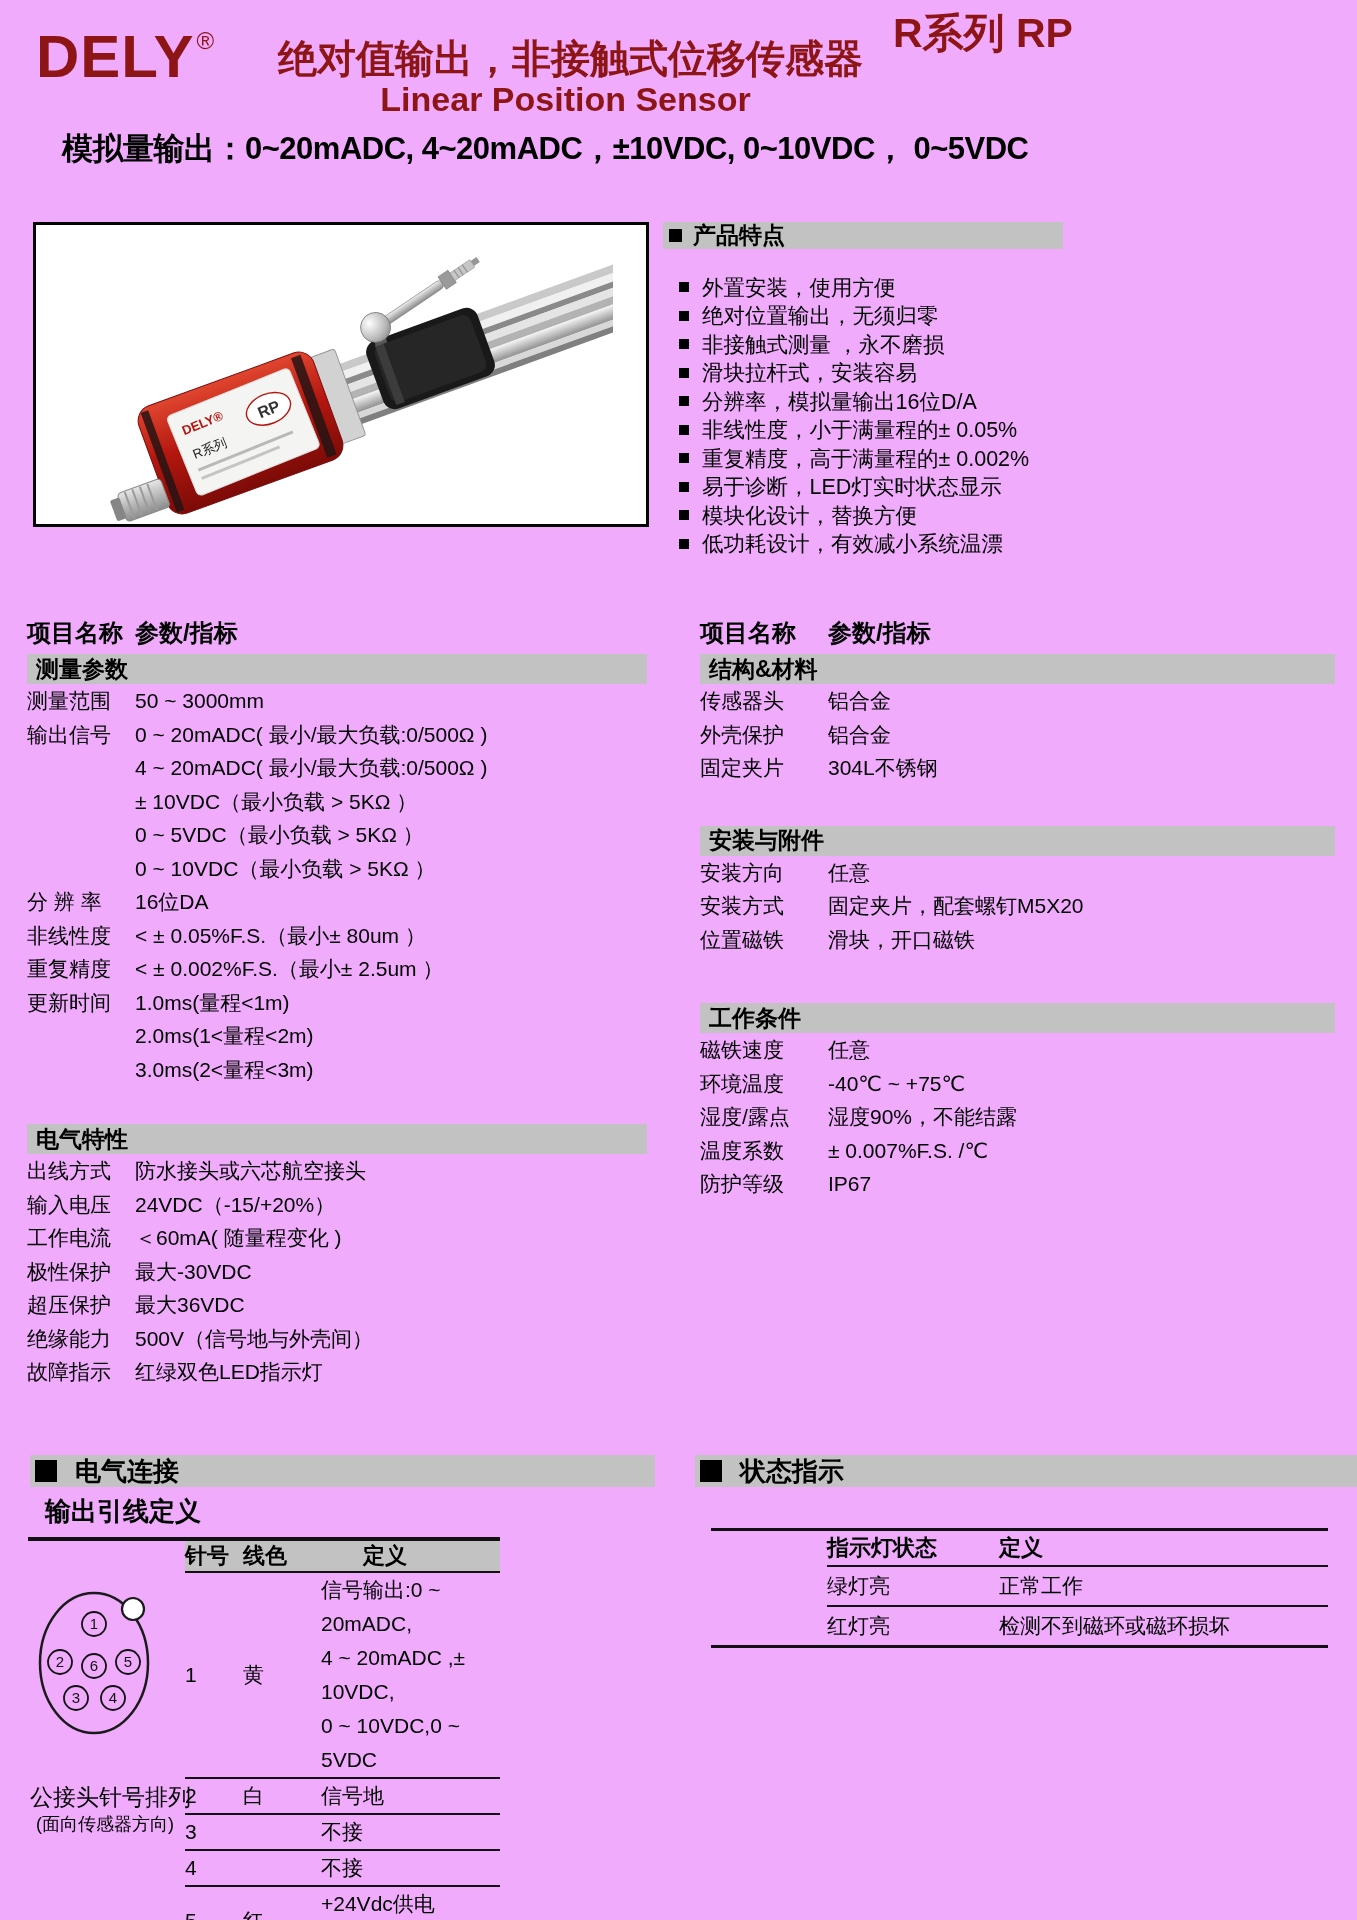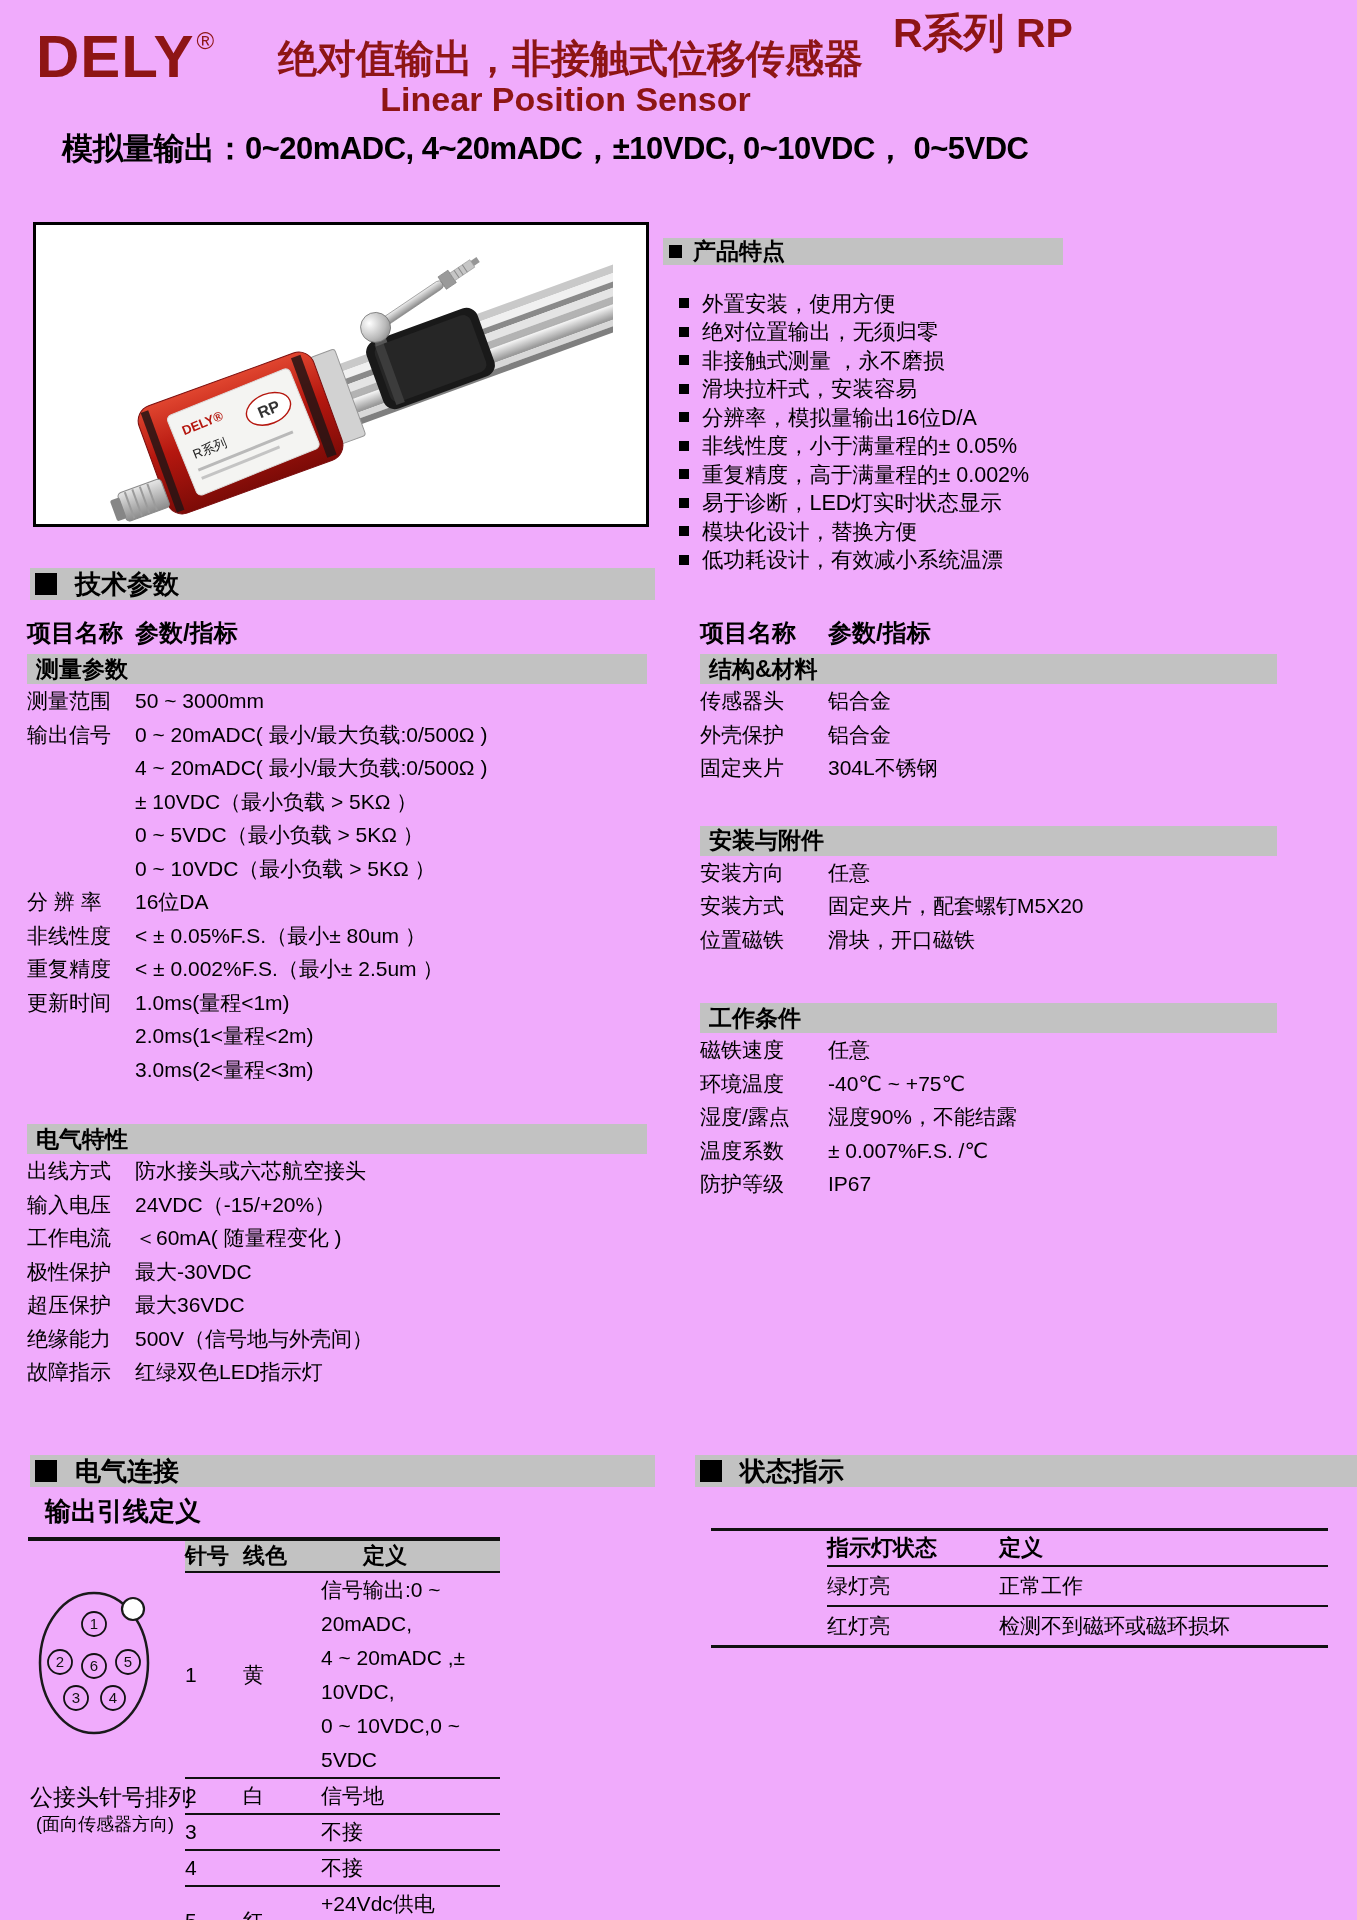--- a/index.html
+++ b/index.html
@@ -15,40 +15,40 @@
   
   .logo{position:absolute;left:36px;top:22px;font-size:60px;font-weight:800;color:var(--red);letter-spacing:1px;}
   .logo sup{font-size:24px;font-weight:400;vertical-align:28px;margin-left:2px;}
   .title-cn{position:absolute;left:278px;top:32px;font-size:39px;font-weight:800;color:var(--red);}
   .title-en{position:absolute;left:278px;top:80px;width:575px;text-align:center;font-size:34px;font-weight:700;color:var(--red);}
   .series{position:absolute;left:893px;top:6px;font-size:41px;font-weight:700;color:var(--red);}
   .analog{position:absolute;left:62px;top:128px;font-size:31px;font-weight:700;letter-spacing:-0.5px;white-space:nowrap;}
   
   .photo-frame{position:absolute;left:33px;top:222px;width:616px;height:305px;border:3px solid #000;box-sizing:border-box;background:#fff;}
   
-  .features{position:absolute;left:663px;top:238px;width:400px;text-align:center;}
+  .features{position:absolute;left:663px;top:222px;width:400px;text-align:center;}
   .features-bar{background:var(--gray);height:27px;display:flex;align-items:center;font-size:23px;font-weight:700;}
   .sq-s{width:13px;height:13px;background:#000;margin:0 11px 0 6px;flex:none;}
   .feat-list{margin-top:24px;}
   .feat-item{display:flex;align-items:center;height:28.5px;font-size:21.5px;white-space:nowrap;}
   .bullet{width:10px;height:10px;background:#000;margin:0 13px 0 16px;flex:none;}
   
   .bar-main{position:absolute;background:var(--gray);height:32px;display:flex;align-items:center;font-size:26px;font-weight:700;}
   .sq-l{width:22px;height:22px;background:#000;margin:0 18px 0 5px;flex:none;}
   
   .col{position:absolute;}
   .col-header{display:flex;height:34px;align-items:center;font-size:24px;font-weight:700;margin-bottom:4px;}
   .gbar{background:var(--gray);height:30px;font-size:23px;font-weight:700;display:flex;align-items:center;padding-left:9px;}
   .srow{display:flex;line-height:33.5px;font-size:21px;white-space:nowrap;}
   .slabel{flex:none;}
   .col-left .slabel,.col-left .ch-label{width:108px;flex:none;}
   .col-right .slabel,.col-right .ch-label{width:128px;flex:none;}
   .gap1{height:38px;} .gap2{height:41px;} .gap3{height:47px;}
   .col-left .gbar{width:620px;box-sizing:border-box;}
-  .col-right .gbar{width:577px;box-sizing:border-box;}
+  .col-right .gbar{width:635px;box-sizing:border-box;}
   
   .wire-sub{position:absolute;left:45px;top:1494px;font-size:26px;font-weight:700;}
   .wtable{position:absolute;left:28px;top:1537px;width:472px;border-top:4px solid var(--ink);border-bottom:4px solid var(--ink);padding-left:157px;box-sizing:border-box;}
   .whead{display:flex;background:var(--gray);height:30px;align-items:center;font-size:22px;font-weight:700;border-bottom:2px solid var(--ink);}
   .wc1{width:58px;padding-left:0;box-sizing:border-box;flex:none;}
   .wc2{width:78px;flex:none;}
   .wc3{flex:1;}
   .whead .wc3{padding-left:42px;box-sizing:border-box;}
   .wrow{display:flex;align-items:center;border-bottom:2px solid var(--ink);font-size:21px;line-height:34px;}
   .wrow:last-child{border-bottom:none;}
@@ -217,24 +217,20 @@
           <span>模块化设计，替换方便</span>
         </div>
 
         <div class="feat-item">
           <span class="bullet"></span>
           <span>低功耗设计，有效减小系统温漂</span>
         </div>
       </div>
   </div>
 
-  <div class="bar-main" style="left:30px;top:568px;width:625px;">
-    <span class="sq-l"></span>
-    <span>技术参数</span>
-  </div>
 
   <div class="col col-left" style="left:27px;top:616px;width:625px;">
     <div class="col-header">
       <span class="ch-label">项目名称</span>
       <span>参数/指标</span>
     </div>
     <div class="gbar">测量参数</div>
     <div>
 
         <div class="srow">

